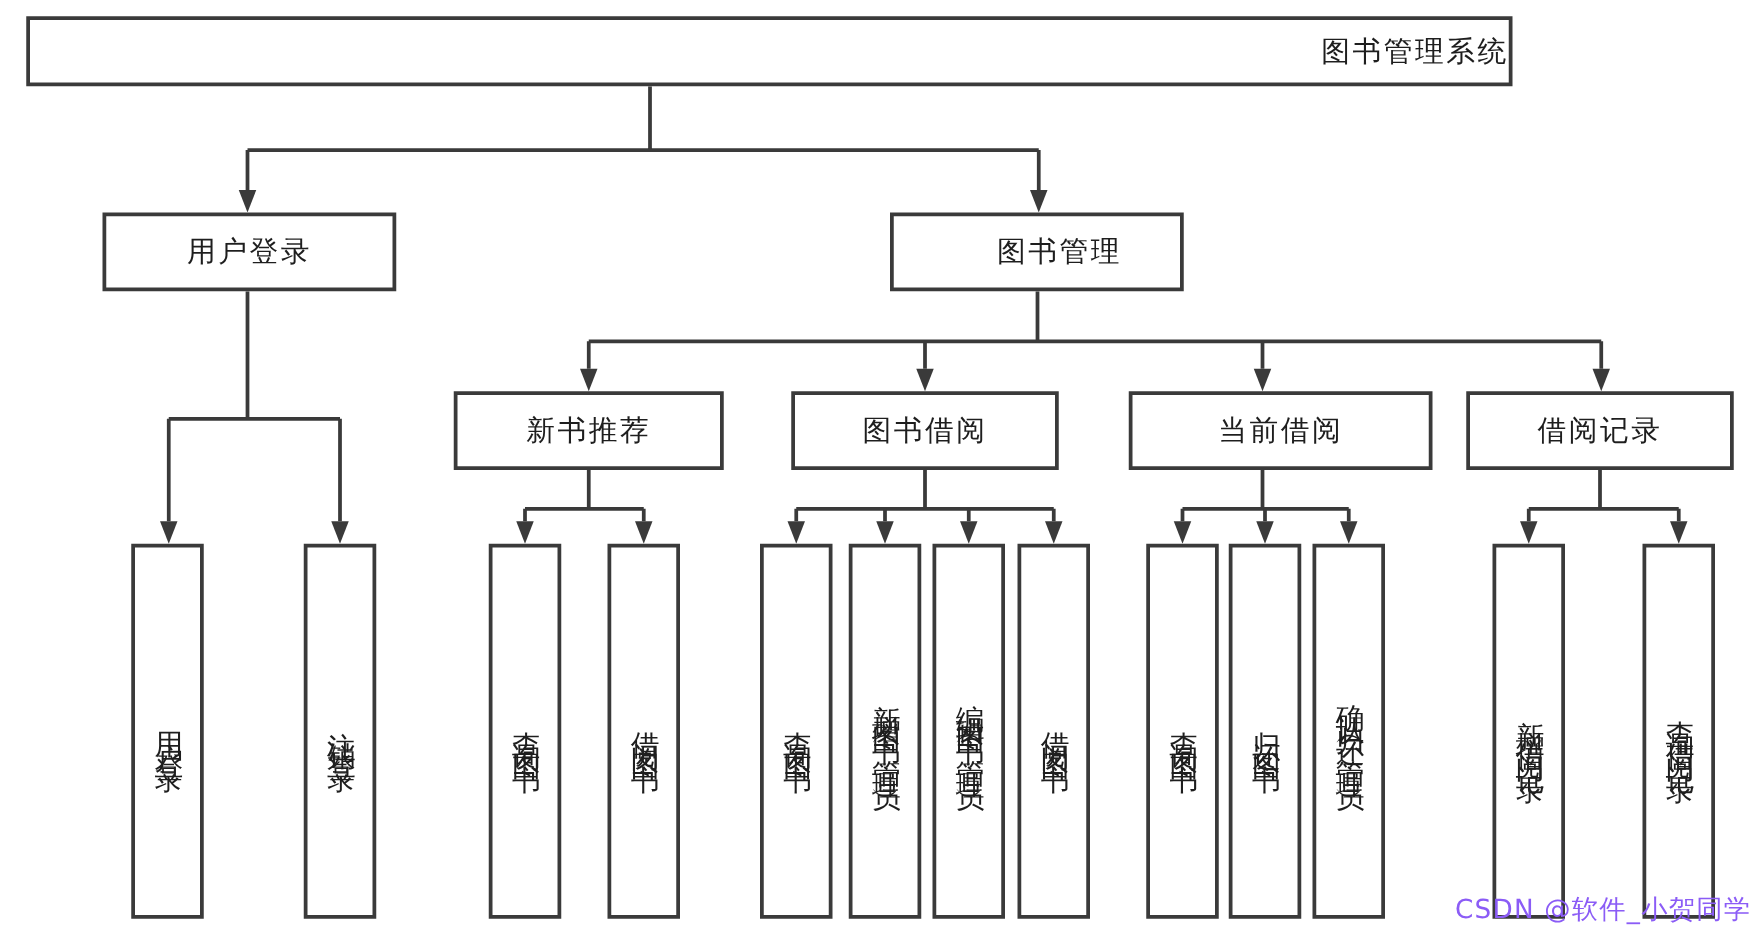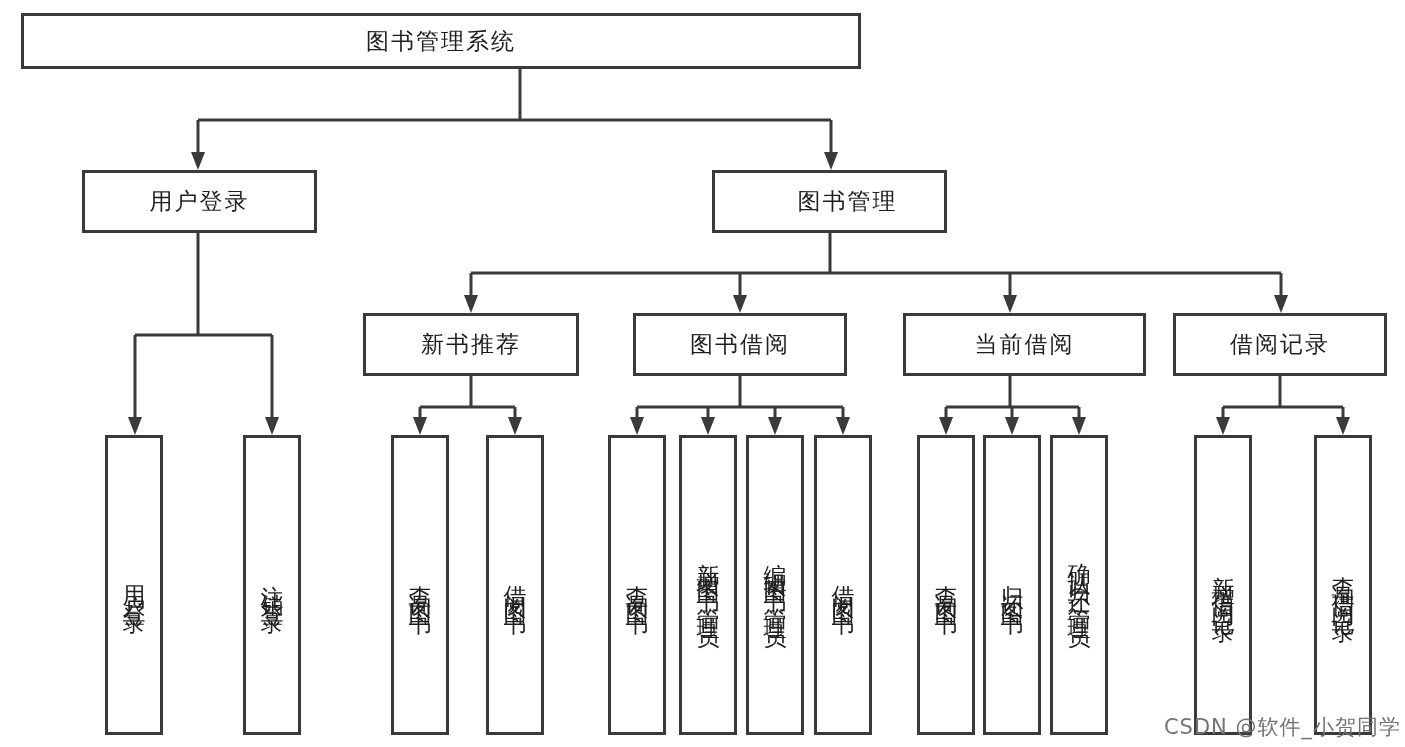--- a/index.html
+++ b/index.html
@@ -55,21 +55,21 @@
     line-height: 1;
     color: #1e1e1e;
     white-space: nowrap;
   }
   #watermark {
     position: absolute;
     right: 4px;
     bottom: 6px;
     font-size: 21px;
     letter-spacing: 1px;
-    color: #737373;
+    color: #8b5cf6;
     z-index: 3;
   }
 </style>
 </head>
 <body>
 
 <div id="canvas">
 
   <svg id="connectors" width="1405" height="747" viewBox="0 0 1405 747">
     <defs>
@@ -107,21 +107,21 @@
       <path d="M946,407 V417" marker-end="url(#arrow)"></path>
       <path d="M1012,407 V417" marker-end="url(#arrow)"></path>
       <path d="M1079,407 V417" marker-end="url(#arrow)"></path>
 
       <path d="M1280,376 V407 M1223,407 H1343"></path>
       <path d="M1223,407 V417" marker-end="url(#arrow)"></path>
       <path d="M1343,407 V417" marker-end="url(#arrow)"></path>
     </g>
   </svg>
 
-  <div class="hnode" style="left:21px; top:13px; width:840px; height:56px;">
+  <div class="hnode" style="left:21px; top:13px; width:1189px; height:56px;justify-content:flex-end;">
     <span>图书管理系统</span>
   </div>
 
   <div class="hnode" style="left:82px; top:170px; width:235px; height:63px;">
     <span>用户登录</span>
   </div>
   <div class="hnode" style="left:712px; top:170px; width:235px; height:63px;padding-left:36px;">
     <span>图书管理</span>
   </div>
 

